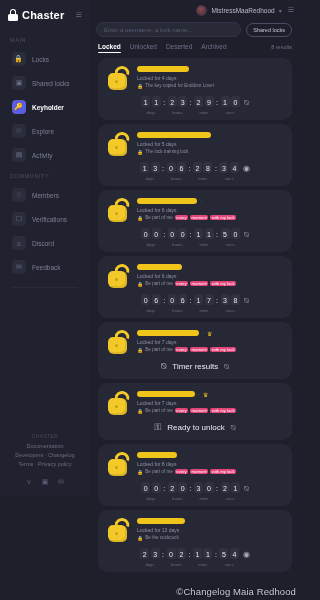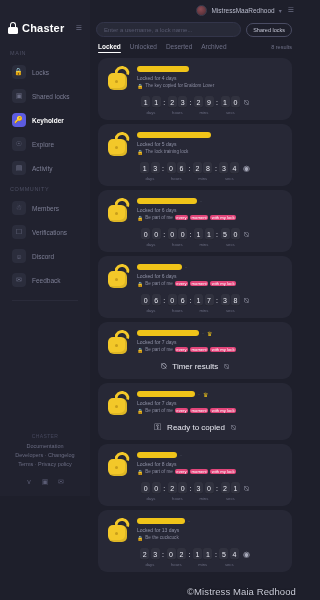--- a/index.html
+++ b/index.html
@@ -10,21 +10,21 @@
     overflow: hidden;
   }
   .app { display: flex; width: 300px; height: 600px; position: relative; }
 
   
   .sidebar {
     width: 90px; height: 496px;
     background: #21222f;
     flex: 0 0 90px;
     display: flex; flex-direction: column;
-    padding-top: 14px;
+    padding-top: 1px;
   }
   .brand {
     display: flex; align-items: center; gap: 4px;
     padding: 8px 8px 10px 8px;
   }
   .brand-lock { width: 10px; height: 12px; position: relative; flex: 0 0 auto; }
   .brand-lock .shackle {
     position: absolute; top: 0; left: 2px;
     width: 6px; height: 6px;
     border: 1.4px solid #fff; border-bottom: none;
@@ -546,21 +546,21 @@
                 <span class="meta-icon">🔒</span>
                 <span class="meta-text">Be part of me</span>
                 <span class="pill">every</span> 
                 <span class="pill">moment</span> 
                 <span class="pill">with my lock</span>
               </div>
             </span>
           </div>
           <div class="status-row">
             <span class="status-icon">⚿</span>
-            <span class="status-text">Ready to copied</span>
+            <span class="status-text">Ready to unlock</span>
             <span class="eye" style="margin-bottom:0">⍉</span>
           </div>
         </div>
         <div class="card">
           <div class="card-head">
             <span class="lock-emoji">
               <span class="e-shackle"></span>
               <span class="e-body"></span>
               <span class="e-hole"></span>
             </span>
@@ -667,15 +667,15 @@
                   <span class="digit">4</span>
                 </div>
                 <div class="unit">secs</div>
               </div>
             </div>
             <span class="eye">◉</span>
           </div>
         </div>
       </div>
 
-    <div class="watermark">©Mistress Maia Redhood</div>
+    <div class="watermark">©Changelog Maia Redhood</div>
   </section>
 </div>
 
 </body></html>

